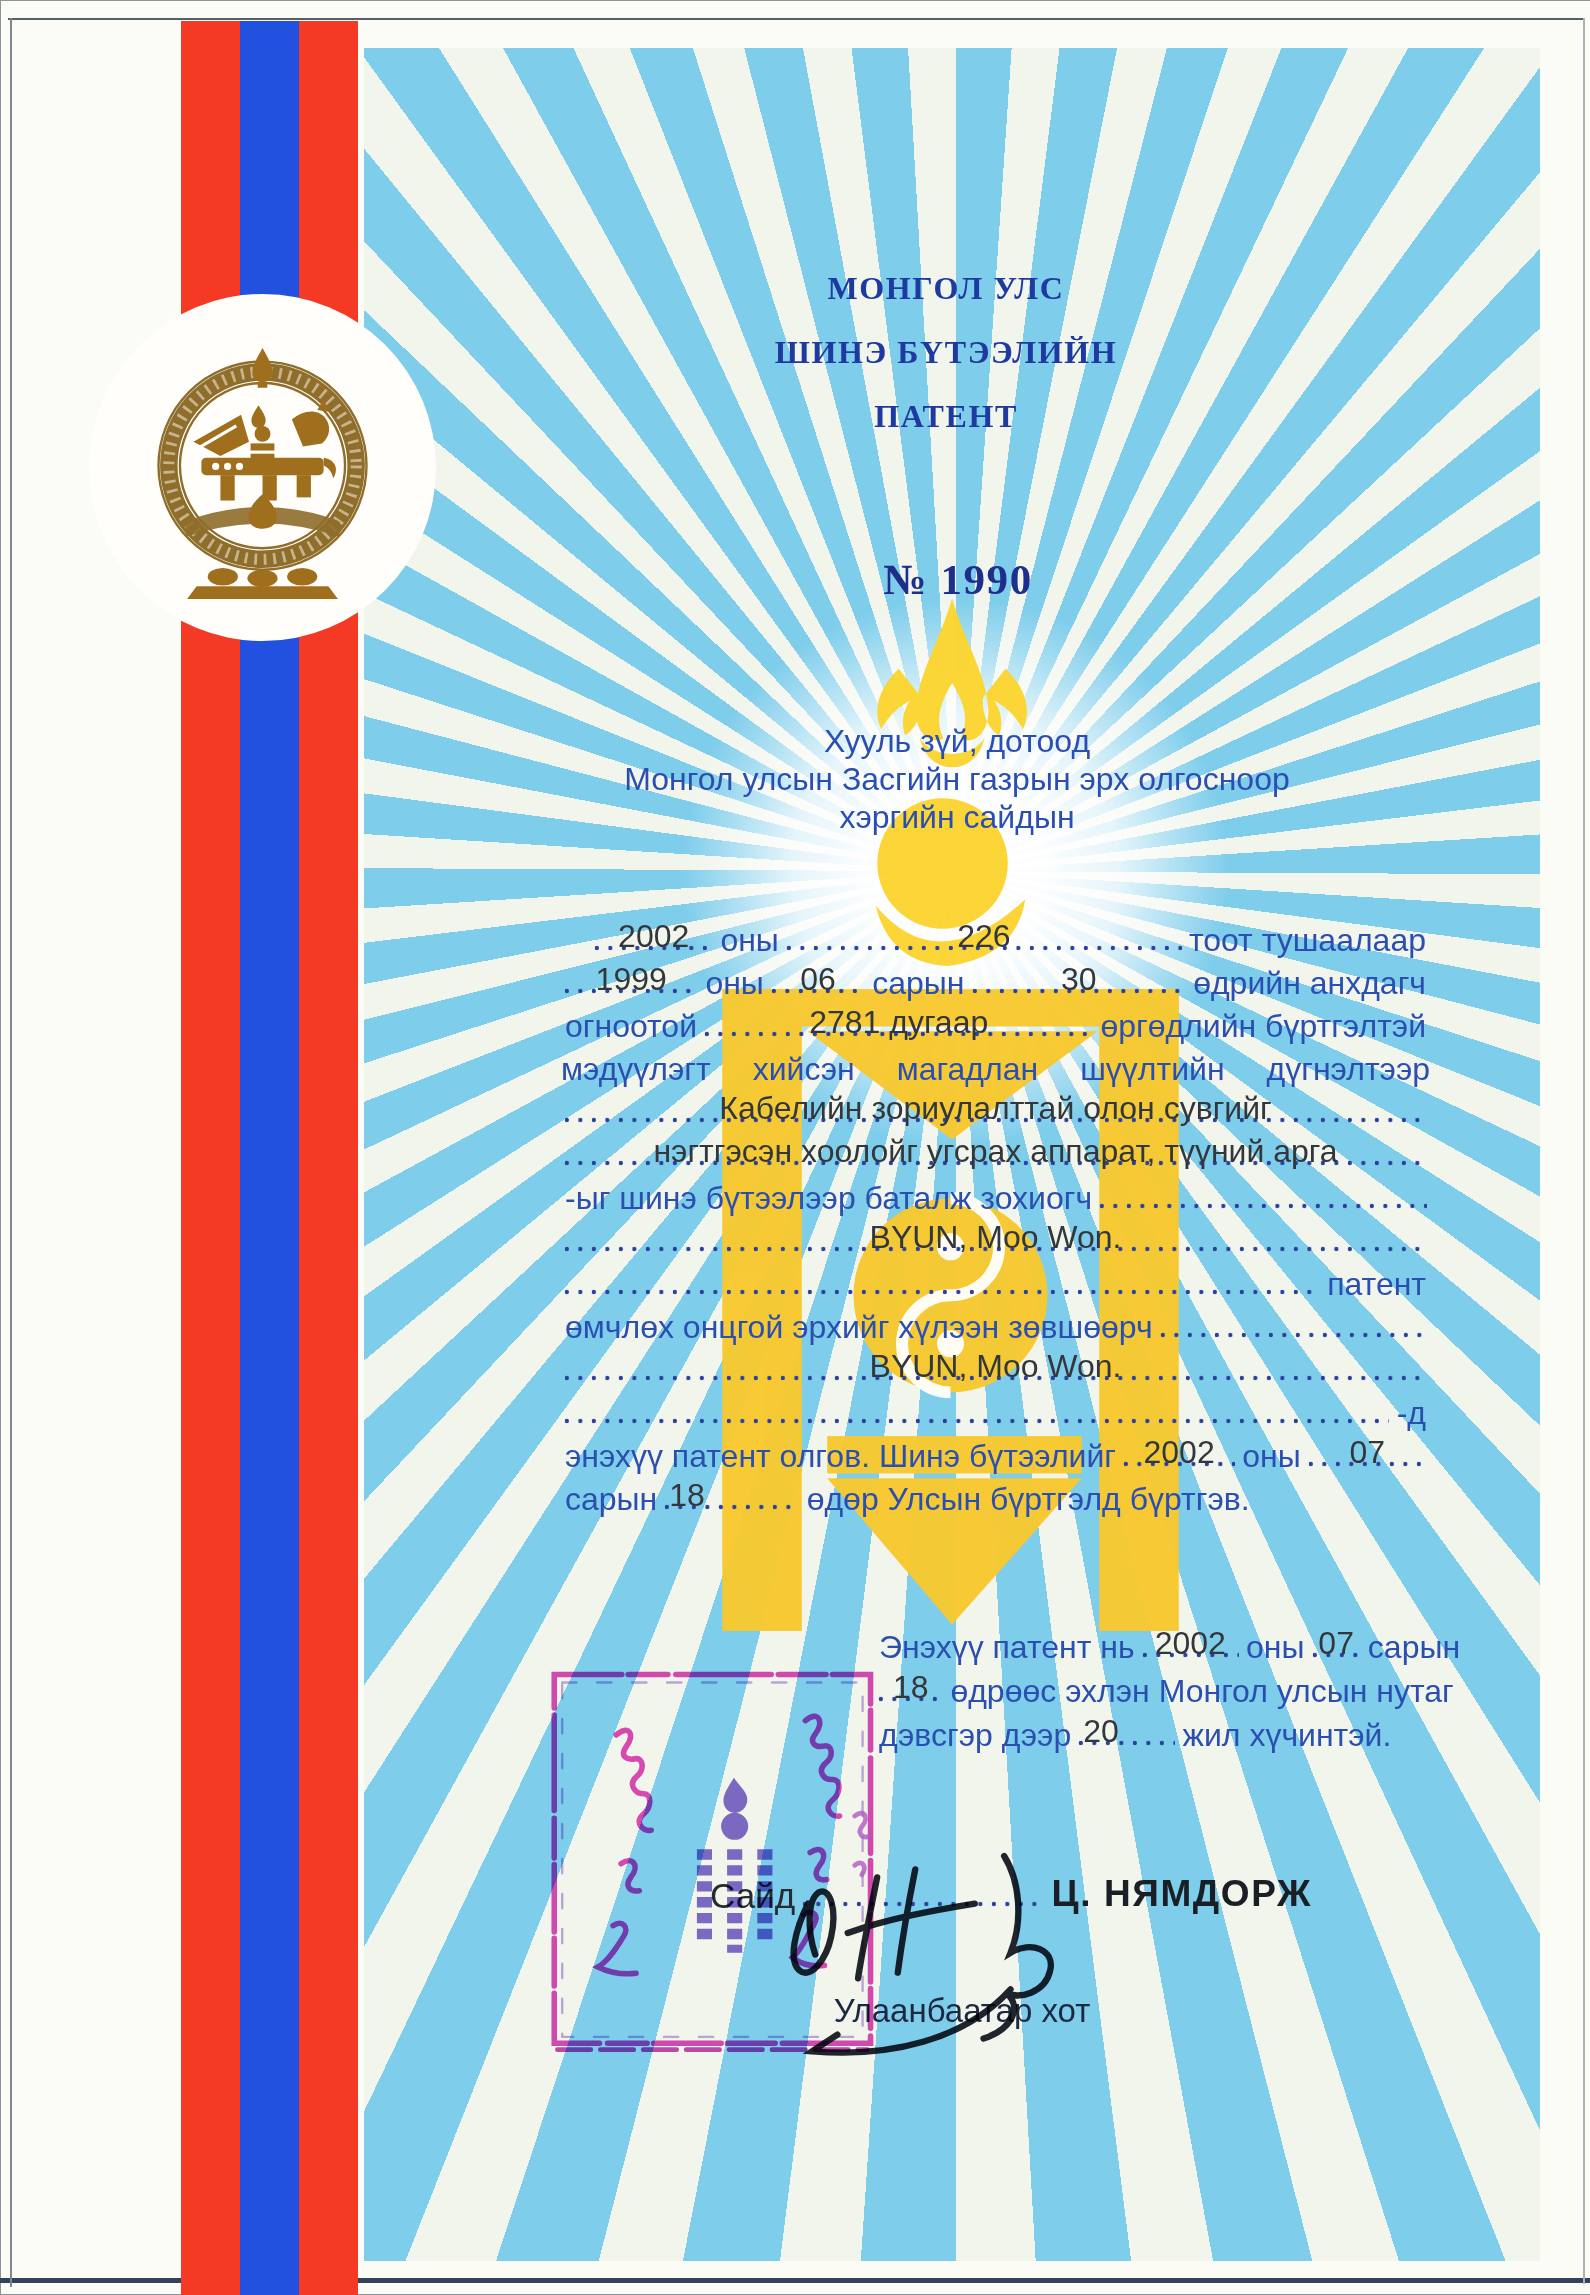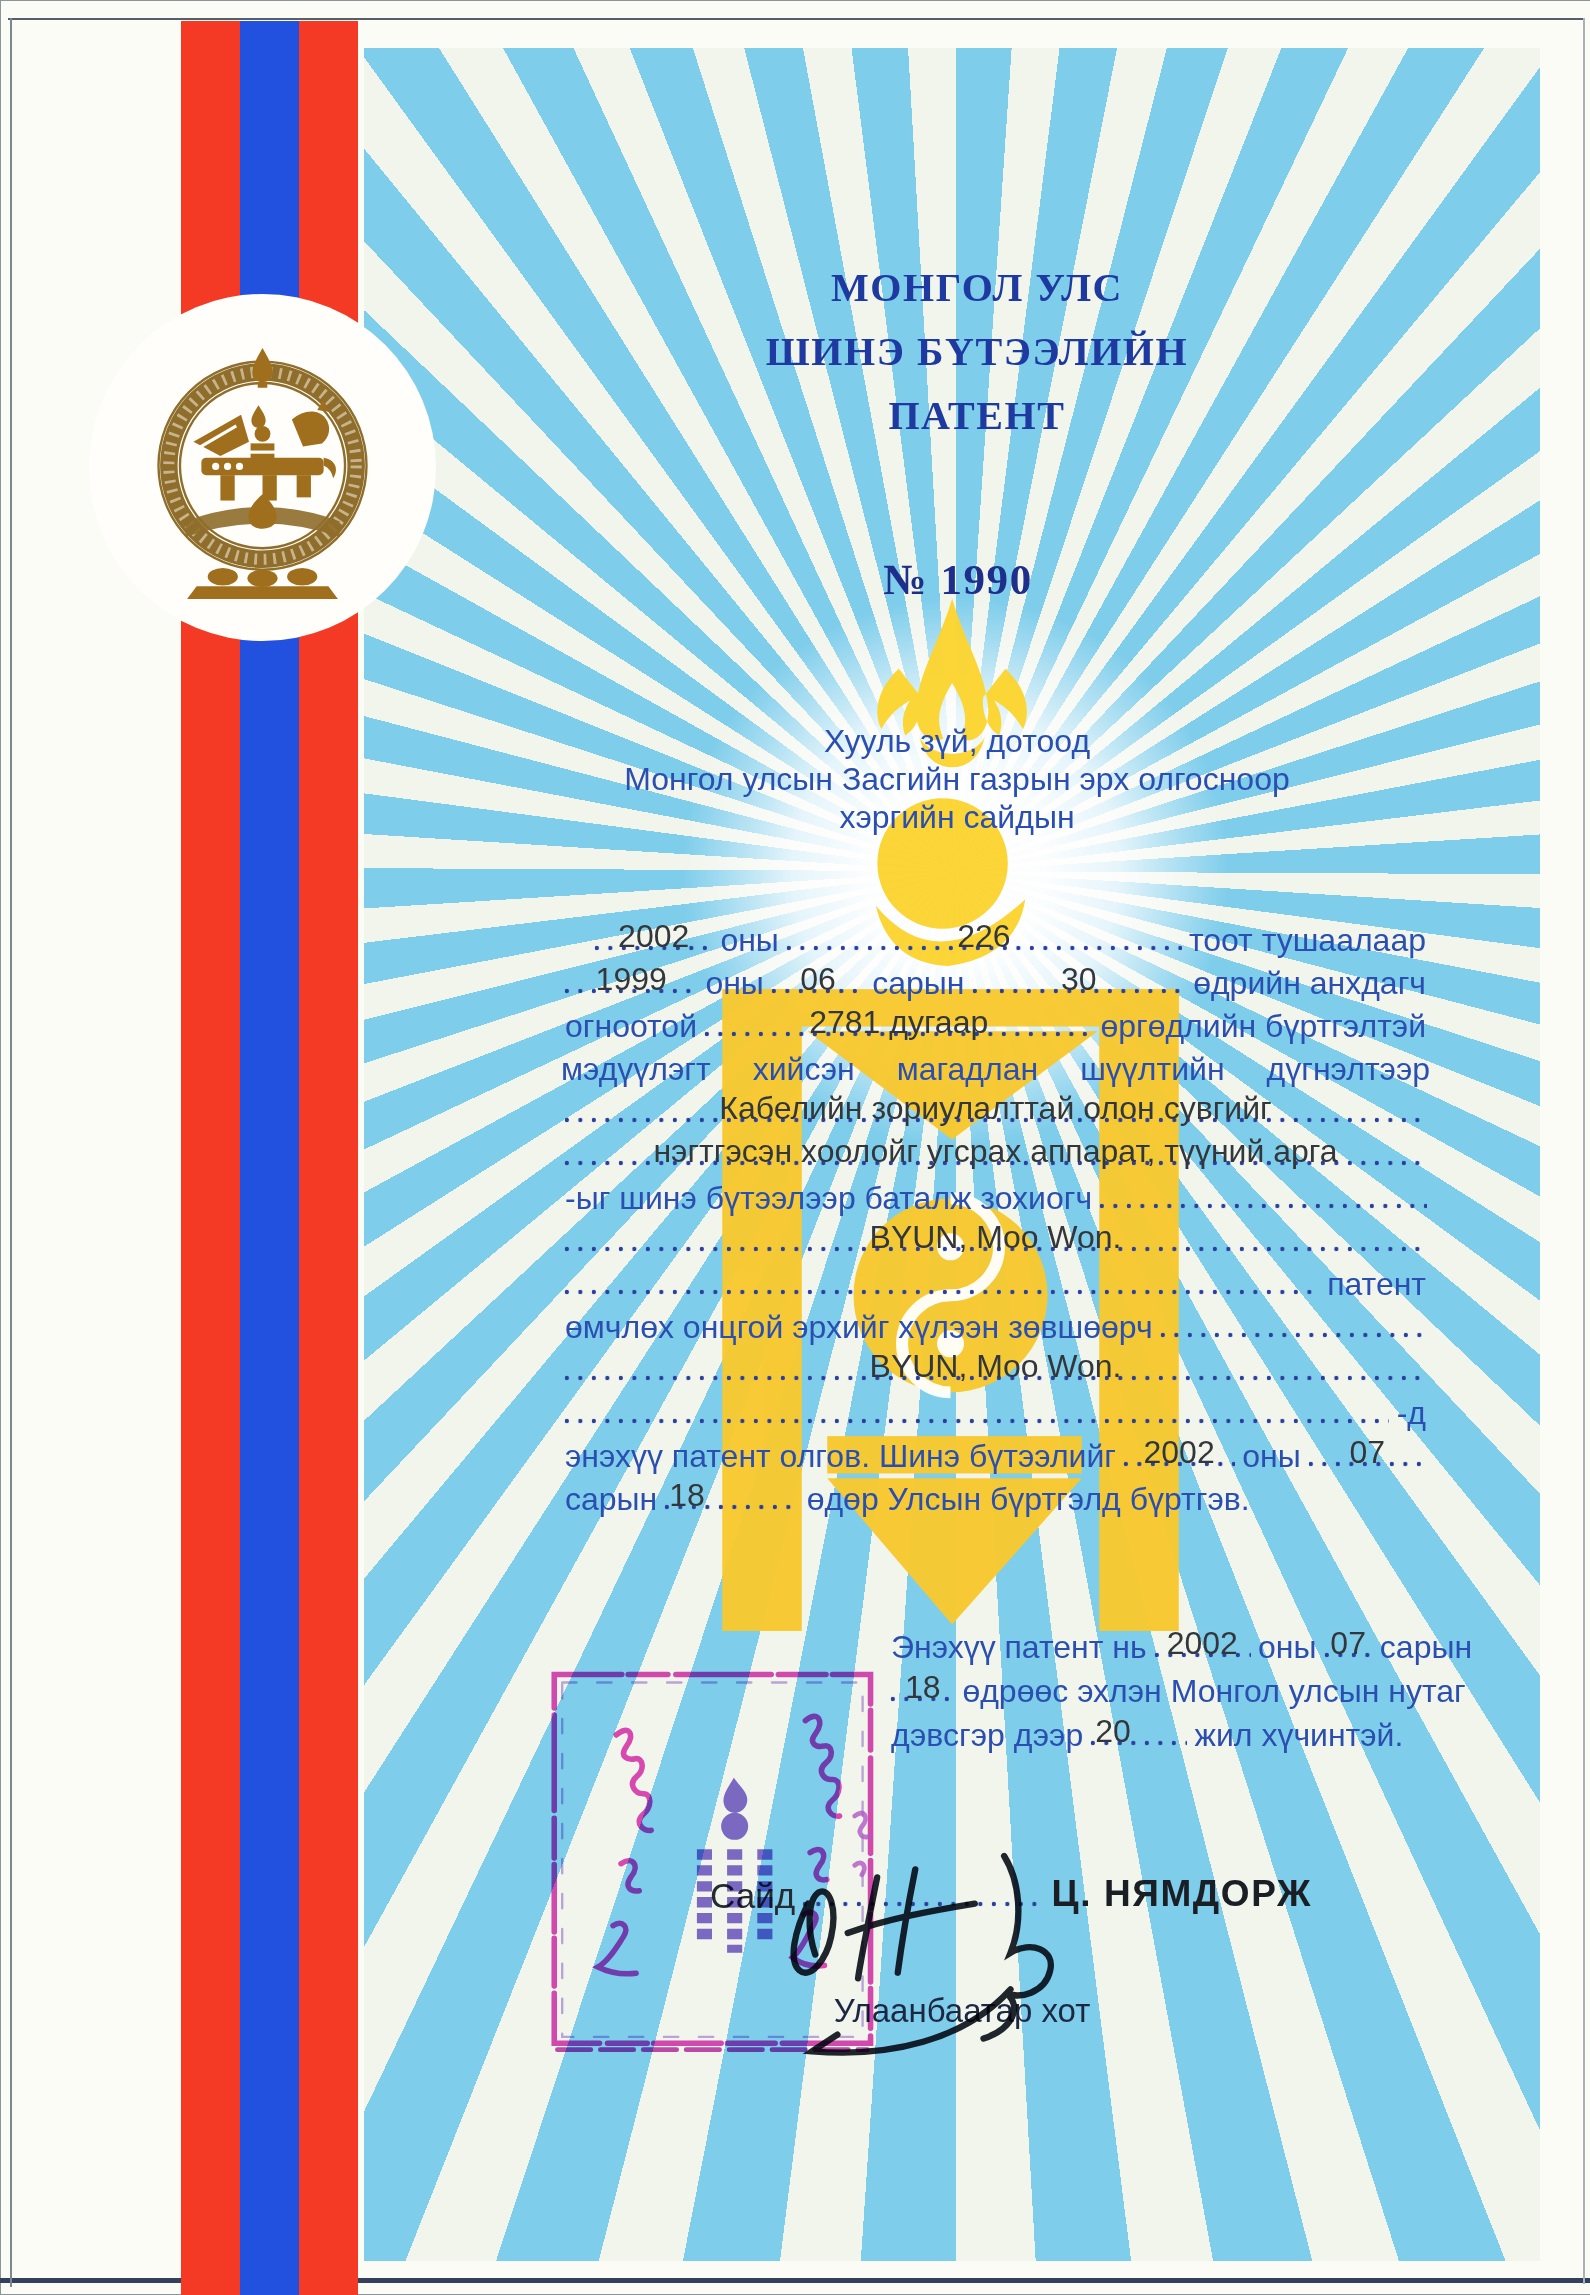--- a/index.html
+++ b/index.html
@@ -26,30 +26,30 @@
       radial-gradient(circle at 50.3% 37.2%, rgba(255,255,255,.97) 0 91px, rgba(255,255,255,.8) 163px, rgba(255,255,255,0) 274px),
       repeating-conic-gradient(from 0deg at 50.3% 37.2%, #7ecdeb 0deg 3.9deg, #f1f5ec 3.9deg 7.2deg);
   }
 
   
   .medallion { position:absolute; left:89px; top:294px; width:347px; height:347px; border-radius:50%; background:#fffefa; z-index:3; display:flex; align-items:center; justify-content:center; }
 
   .soyombo-wm { position:absolute; left:700px; top:589px; z-index:1; }
 
   .txt { position:absolute; z-index:2; }
-  .title-block { left:623px; top:256px; width:708px; text-align:center;
+  .title-block { left:592px; top:256px; width:708px; text-align:center;
     font-family:"Liberation Serif","DejaVu Serif",serif; font-weight:bold;
-    font-size:40px; line-height:64px; color:#1e3aa0; letter-spacing:1.6px; }
+    font-size:32px; line-height:64px; color:#1e3aa0; letter-spacing:1.6px; }
   .patent-no { left:795px; top:555px; width:326px; text-align:center;
     font-family:"Liberation Serif","DejaVu Serif",serif; font-weight:bold;
     font-size:43px; color:#1d2f8a; letter-spacing:1.6px; }
   .issuer { left:591px; top:722px; width:732px; text-align:center; font-size:32px; line-height:38px; color:#2b4fb0; }
 
   .form-block { left:561px; top:915px; width:869px; }
-  .validity-block { left:875px; top:1621px; width:539px;margin-left:12px; }
+  .validity-block { left:875px; top:1621px; width:539px; }
 
   .fline { display:flex; align-items:flex-end; height:43px; position:relative; }
   .validity-block .fline { height:44px; }
   .lb { color:#2b4fb0; white-space:pre; line-height:1.06; font-size:32px; padding:0 4px; }
   .just { flex:1 1 0; color:#2b4fb0; font-size:32px; line-height:1.06; text-align:justify; text-align-last:justify; }
   .gap { flex:0 0 auto; }
   .dots { flex:1 1 0; height:5.6px; margin:0 3.2px 7.2px; position:relative;
     background-image:radial-gradient(circle at 2.8px 2.8px, #2b3f9e 1.9px, rgba(0,0,0,0) 2.4px);
     background-size:13.5px 5.6px; background-repeat:repeat-x; }
   .dv .val { position:absolute; bottom:-0.8px; left:50%; transform:translateX(-50%);

